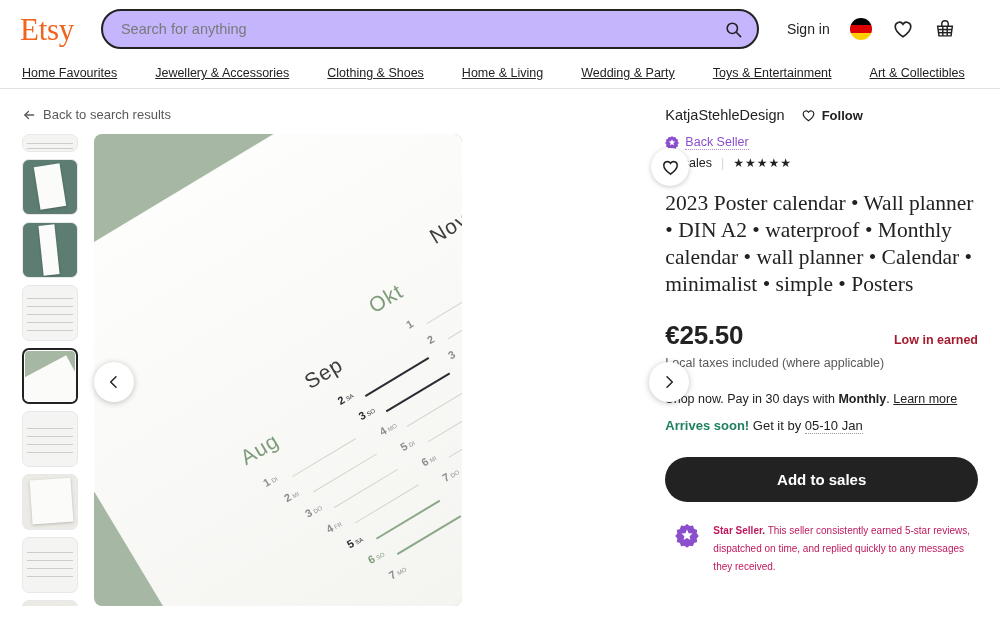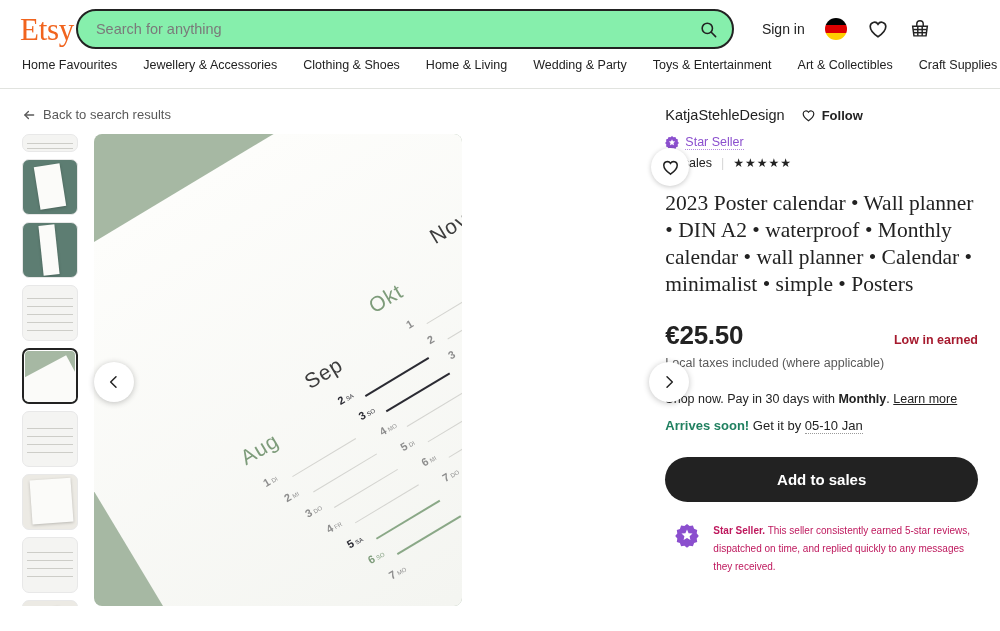--- a/index.html
+++ b/index.html
@@ -17,30 +17,30 @@
     display: flex;
     align-items: center;
     padding: 0 18px 0 20px;
     background: #ffffff;
   }
   .logo {
     font-family: "Liberation Serif", serif;
     font-size: 31px;
     color: #f1641e;
     letter-spacing: -0.3px;
-    margin-right: 2px;
+    margin-right: 27px;
     line-height: 1;
     font-weight: 400;
   }
   .search-wrap {
     flex: 1;
     display: flex;
     align-items: center;
     height: 40px;
-    background: #86efac;
+    background: #c4b5fd;
     border: 2px solid #222222;
     border-radius: 24px;
     padding: 0 6px 0 18px;
     max-width: 658px;
   }
   .search-input {
     flex: 1;
     border: none;
     outline: none;
     background: transparent;
@@ -85,25 +85,27 @@
   .icon-btn {
     background: none; border: none; padding: 0;
     cursor: pointer;
     display: flex; align-items: center; justify-content: center;
   }
 
   
   .nav {
     height: 31px;
     display: flex;
-    gap: 26px;
+    align-items: center;
+    gap: 38px;
     padding: 0 22px;
     border-bottom: 1px solid #e1e3df;
     font-size: 12.5px;
     color: #222222;
+    text-decoration: underline;
   }
   .nav span { cursor: pointer; white-space: nowrap; }
 
   
   .body-wrap {
     display: flex;
     padding: 18px 22px 0 22px;
     position: relative;
   }
 
@@ -575,21 +577,21 @@
         </svg>
         <span>Follow</span>
       </div>
     </div>
 
     <div class="star-seller-row">
       <svg class="ss-badge" viewBox="0 0 24 24">
         <path fill="#8b4fce" d="M12 0l2.6 2.1 3.3-.5 1.2 3.1 3.1 1.2-.5 3.3L23.8 12l-2.1 2.6.5 3.3-3.1 1.2-1.2 3.1-3.3-.5L12 23.8l-2.6-2.1-3.3.5-1.2-3.1-3.1-1.2.5-3.3L.2 12l2.1-2.6-.5-3.3 3.1-1.2L6.1 1.6l3.3.5L12 0z"></path>
         <path fill="#ffffff" d="M12 5.6l1.6 3.6 3.9.4-2.9 2.6.8 3.8L12 14l-3.4 2 .8-3.8-2.9-2.6 3.9-.4L12 5.6z"></path>
       </svg>
-      <span class="ss-text">Star Seller</span>
+      <span class="ss-text">Back Seller</span>
     </div>
 
     <div class="sales-row">
       <span>51 sales</span>
       <span class="sales-divider">|</span>
       <span class="stars">★★★★★</span>
     </div>
 
     <h1 class="product-title">2023 Poster calendar • Wall planner • DIN A2 • waterproof • Monthly calendar • wall planner • Calendar • minimalist • simple • Posters</h1>
 

